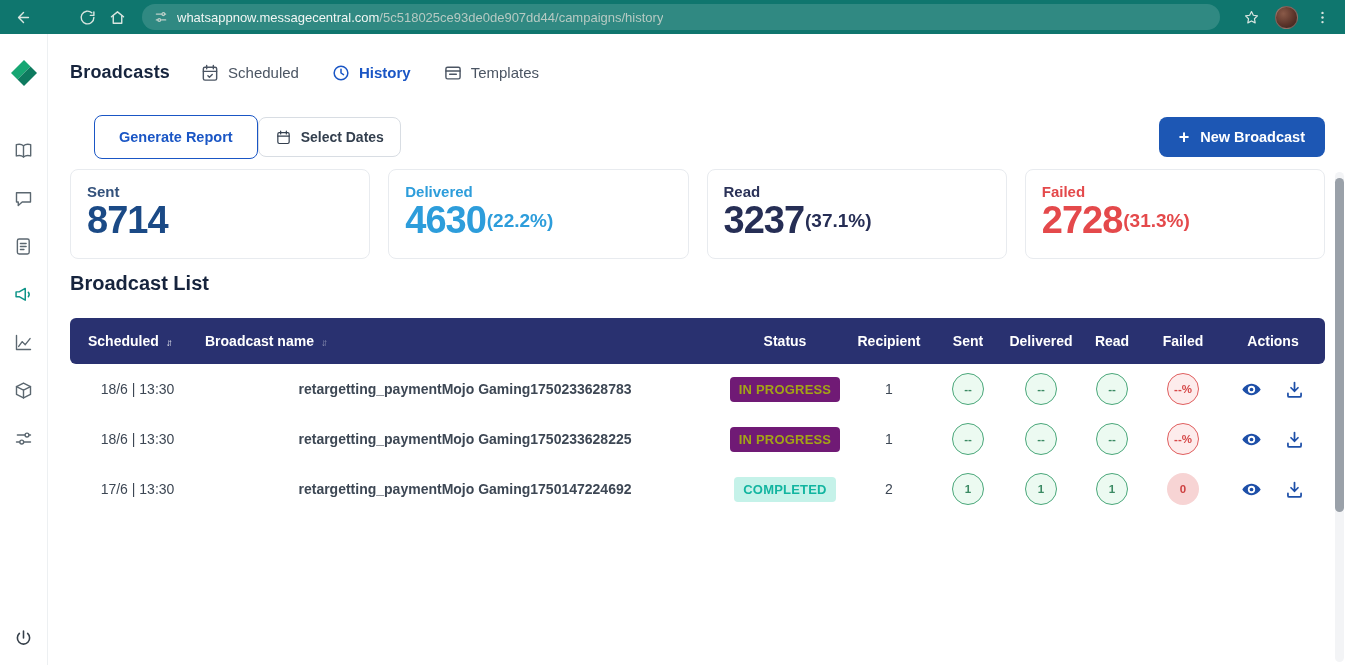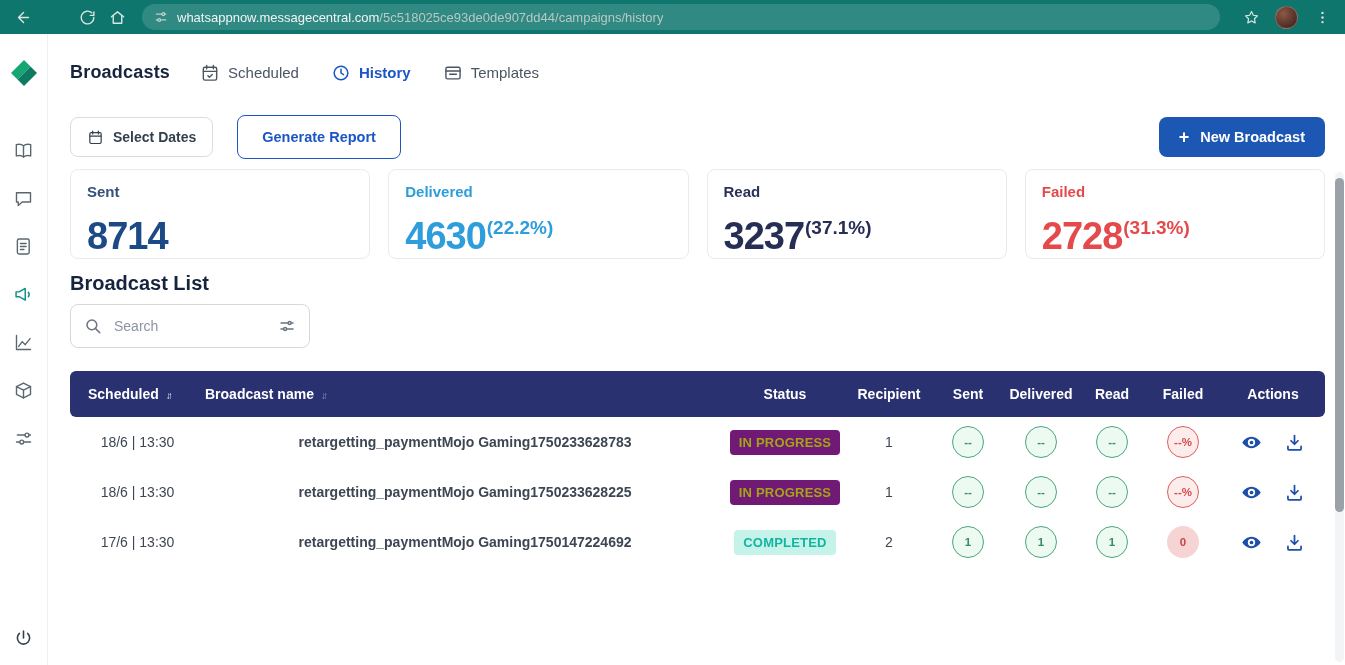--- a/index.html
+++ b/index.html
@@ -54,21 +54,21 @@
 
   
   .section-title{font-size:20px;font-weight:700;color:#16243d;margin:0;}
   .overview-title{margin-top:18px;}
   .list-title{margin-top:13px;}
 
   .cards{display:grid;grid-template-columns:repeat(4,1fr);gap:18px;margin-top:10px;}
   .card{border:1px solid #e8ebef;border-radius:8px;background:#fff;height:90px;
         box-sizing:border-box;padding:13px 16px;}
   .card-label{font-size:15px;font-weight:700;}
-  .card-value{display:flex;align-items:flex-start;margin-top:17px;}
+  .card-value{display:flex;align-items:center;margin-top:1px;}
   .num{font-size:38px;font-weight:700;letter-spacing:-1px;line-height:1.05;}
   .pct{font-size:19px;font-weight:700;margin-left:1px;}
 
   
   .search-box{margin-top:9px;width:240px;height:44px;border:1px solid #d4d9df;border-radius:8px;
               display:flex;align-items:center;padding:0 13px;gap:10px;background:#fff;box-sizing:border-box;}
   .search-box svg{flex:0 0 auto;}
   .search-box input{border:none;outline:none;flex:1;font-size:14px;font-family:inherit;color:#1f2937;min-width:0;}
   .search-box input::placeholder{color:#8a94a0;}
   .filter-ic{color:#6b7480;cursor:pointer;display:flex;}
@@ -238,32 +238,32 @@
                 <rect x="3.5" y="5" width="17" height="14" rx="2"></rect>
                 <path d="M3.5 9.5h17M8 13.5h8"></path>
               </svg>
           </span>
           <span>Templates</span>
         </div>
       </div>
     </div>
 
     <div class="toolbar">
+      <button class="btn btn-outline">
+        <span>Generate Report</span>
+      </button>
       <button class="btn btn-white">
         <span style="display:flex;">
           <svg viewBox="0 0 24 24" fill="none" stroke="currentColor" stroke-width="1.7" stroke-linecap="round" stroke-linejoin="round">
               <rect x="4" y="5" width="16" height="15.5" rx="2"></rect>
               <path d="M8 3v4M16 3v4M4 10h16"></path>
             </svg>
         </span>
         <span>Select Dates</span>
       </button>
-      <button class="btn btn-outline">
-        <span>Generate Report</span>
-      </button>
       <button class="btn btn-primary">
         <span class="plus">+</span>
         <span>New Broadcast</span>
       </button>
     </div>
 
 
     <div class="cards">
       <div class="card">
         <div class="card-label" style="color: rgb(51, 81, 123);">Sent</div>
@@ -290,36 +290,20 @@
         <div class="card-label" style="color: rgb(228, 73, 75);">Failed</div>
         <div class="card-value" style="color: rgb(228, 73, 75);">
           <span class="num">2728</span>
             <span class="pct">(31.3%)</span>
         </div>
       </div>
     </div>
 
     <h2 class="section-title list-title">Broadcast List</h2>
 
-    <div class="search-box">
-      <span style="display:flex;color:#6b7480;">
-        <svg width="18" height="18" viewBox="0 0 24 24" fill="none" stroke="currentColor" stroke-width="2" stroke-linecap="round">
-            <circle cx="10.5" cy="10.5" r="6.5"></circle>
-            <path d="M15.5 15.5L21 21"></path>
-          </svg>
-      </span>
-      <input type="text" placeholder="Search" style="">
-      <span class="filter-ic">
-        <svg width="18" height="18" viewBox="0 0 24 24" fill="none" stroke="currentColor" stroke-width="2" stroke-linecap="round">
-            <path d="M4 8h9M18 8h2M4 16h3M12 16h8"></path>
-            <circle cx="15.5" cy="8" r="2"></circle>
-            <circle cx="9.5" cy="16" r="2"></circle>
-          </svg>
-      </span>
-    </div>
 
     <table class="bc-table">
       <colgroup>
         <col style="width:135px">
           <col>
           <col style="width:120px">
           <col style="width:88px">
         <col style="width:70px">
           <col style="width:76px">
           <col style="width:66px">

